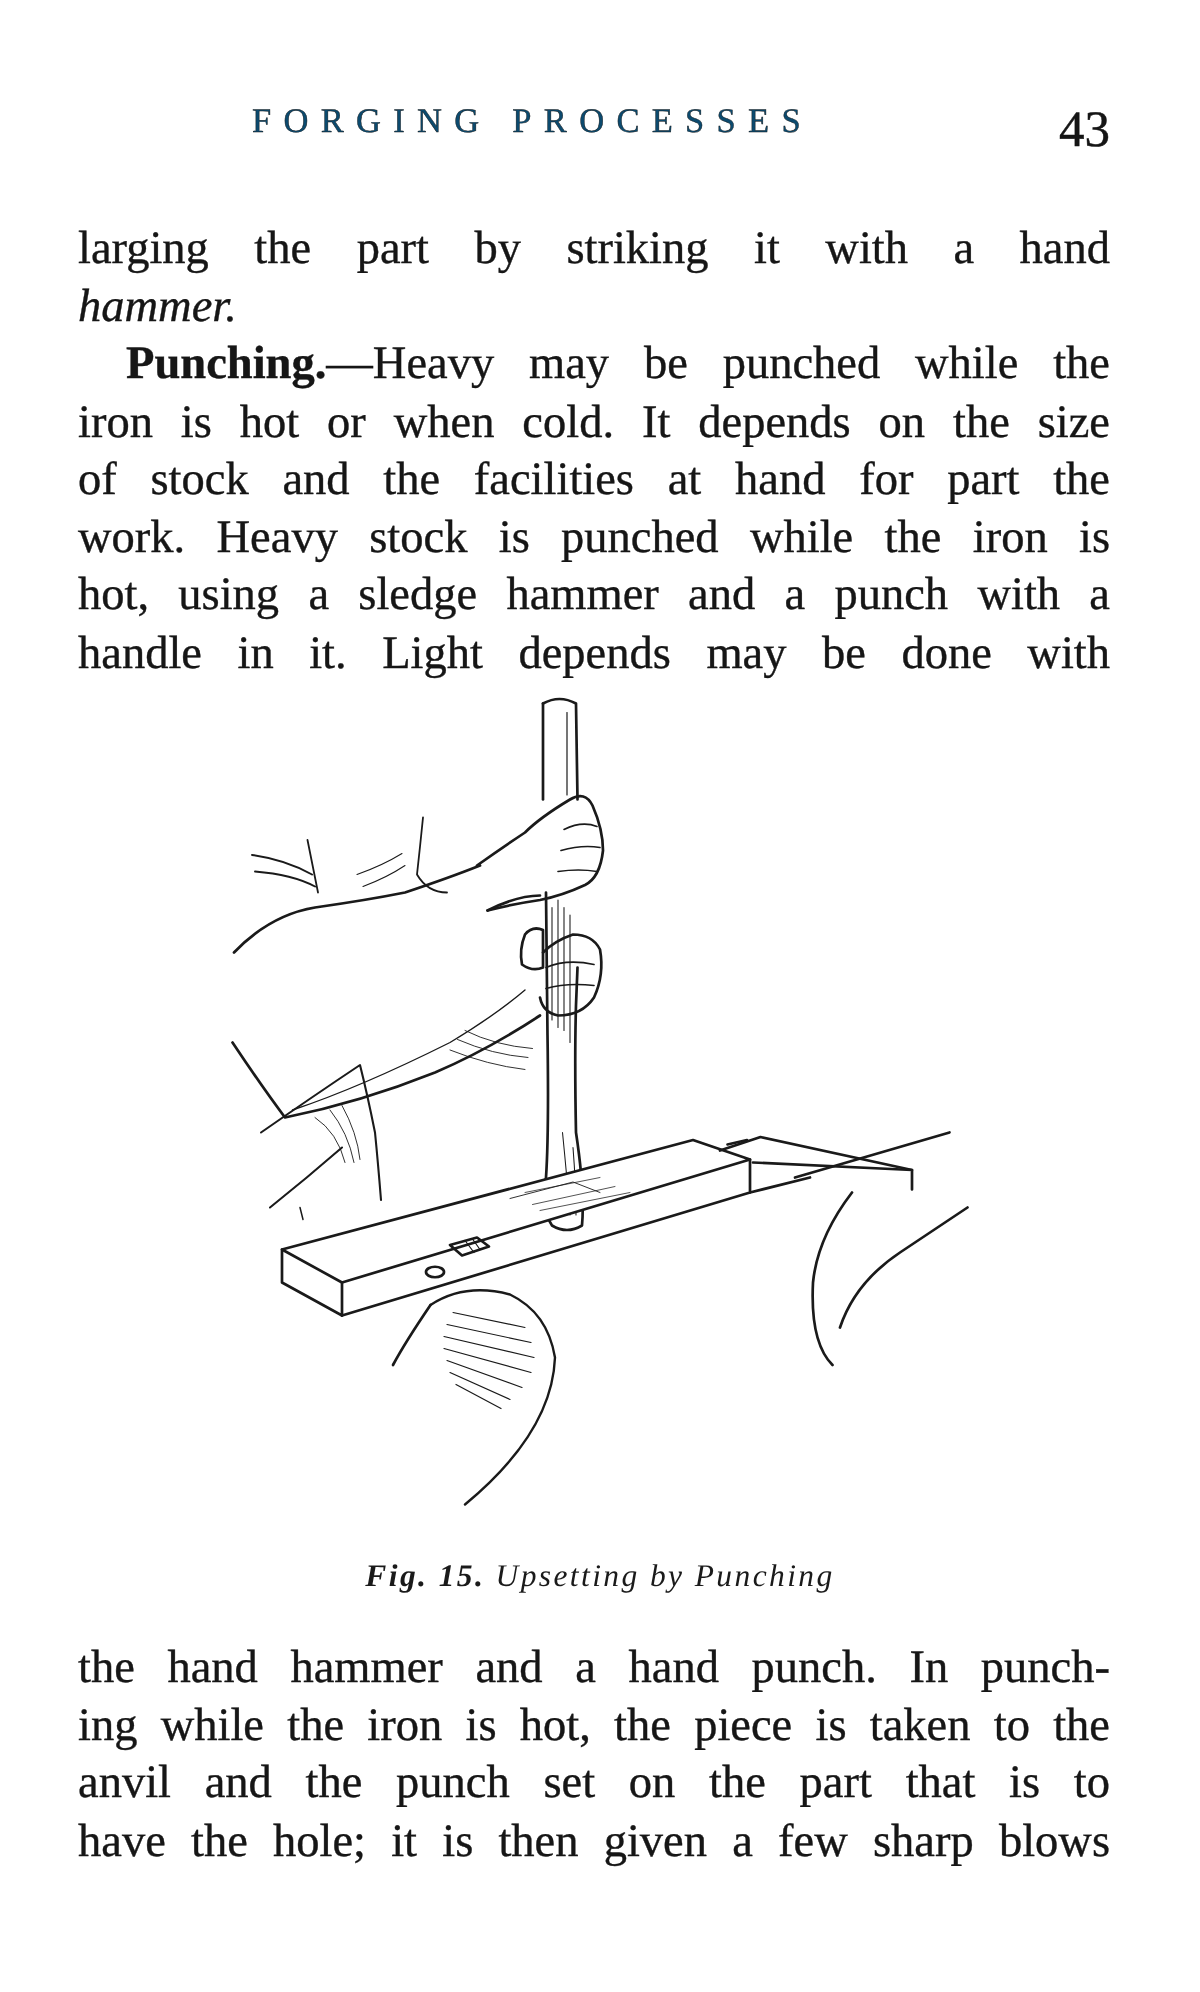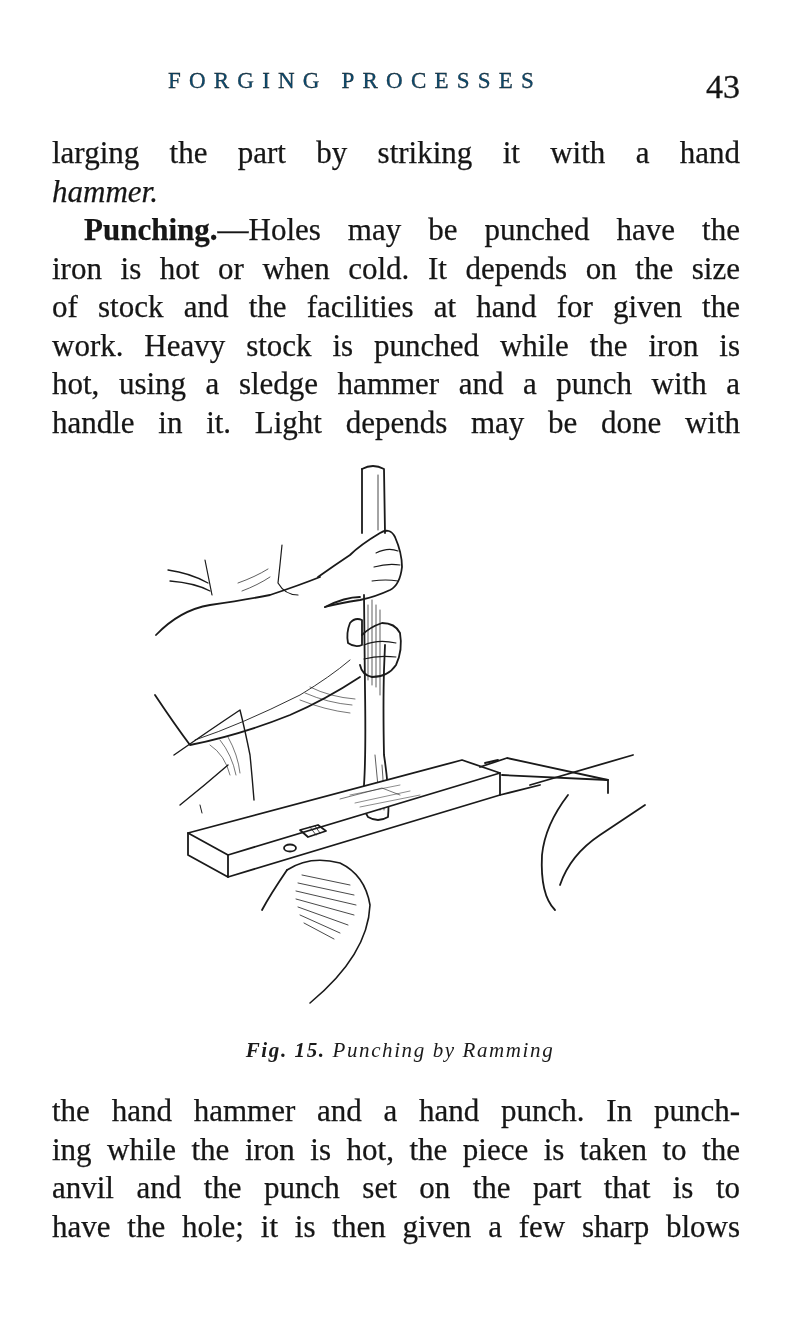--- a/index.html
+++ b/index.html
@@ -67,21 +67,21 @@
   .line.last-short {
     text-align-last: left;
     font-style: italic;
   }
   .indent {
     padding-left: 32px;
   }
   .run-in {
     font-weight: bold;
   }
-  .block-top { top: 134px; }
+  .block-top { top: 146px; }
   .block-bottom { top: 1092px; }
   .figure {
     position: absolute;
     left: 150px;
     top: 455px;
     width: 500px;
     height: 575px;
   }
   .figure svg {
     width: 500px;
@@ -108,23 +108,23 @@
 <div class="page">
 
   <div class="running-head">
     <span class="running-title">FORGING PROCESSES</span>
     <span class="page-number">43</span>
   </div>
 
   <div class="text-block block-top">
     <span class="line">larging the part by striking it with a hand</span>
     <span class="line last-short">hammer.</span>
-    <span class="line indent"><span class="run-in">Punching.</span><span>—Holes may be punched have the</span></span>
+    <span class="line indent"><span class="run-in">Punching.</span><span>—Heavy may be punched while the</span></span>
     <span class="line">iron is hot or when cold.  It depends on the size</span>
-    <span class="line">of stock and the facilities at hand for given the</span>
+    <span class="line">of stock and the facilities at hand for part the</span>
     <span class="line">work.  Heavy stock is punched while the iron is</span>
     <span class="line">hot, using a sledge hammer and a punch with a</span>
     <span class="line">handle in it.  Light depends may be done with</span>
   </div>
 
   <div class="figure">
     <svg viewBox="0 0 500 575" xmlns="http://www.w3.org/2000/svg" fill="none" stroke="#1a1a1a" stroke-width="1.8" stroke-linecap="round" stroke-linejoin="round">
 
       <g>
         <path d="M212 14 Q223 8 234 14 L235 78"></path>
@@ -187,21 +187,21 @@
         <path d="M150 375 L168 370 L176 376 L158 382 Z"></path>
         <path d="M160 372 L166 380 M165 371 L170 378" stroke-width="0.8"></path>
       </g>
 
       <ellipse cx="140" cy="393" rx="6" ry="3.5"></ellipse>
     </svg>
   </div>
 
   <div class="caption">
     <span class="fig-label">Fig. 15.</span>
-    <span>Punching by Ramming</span>
+    <span>Upsetting by Punching</span>
   </div>
 
   <div class="text-block block-bottom">
     <span class="line">the hand hammer and a hand punch.  In punch-</span>
     <span class="line">ing while the iron is hot, the piece is taken to the</span>
     <span class="line">anvil and the punch set on the part that is to</span>
     <span class="line">have the hole; it is then given a few sharp blows</span>
   </div>
 
 </div>

